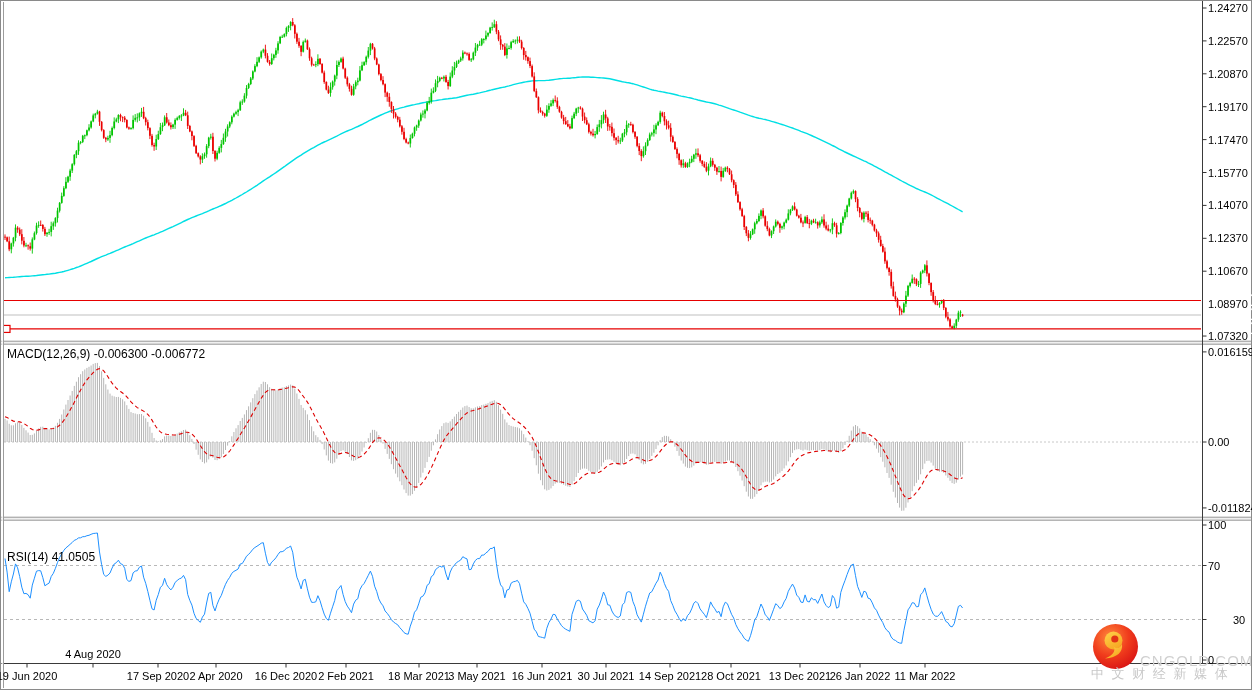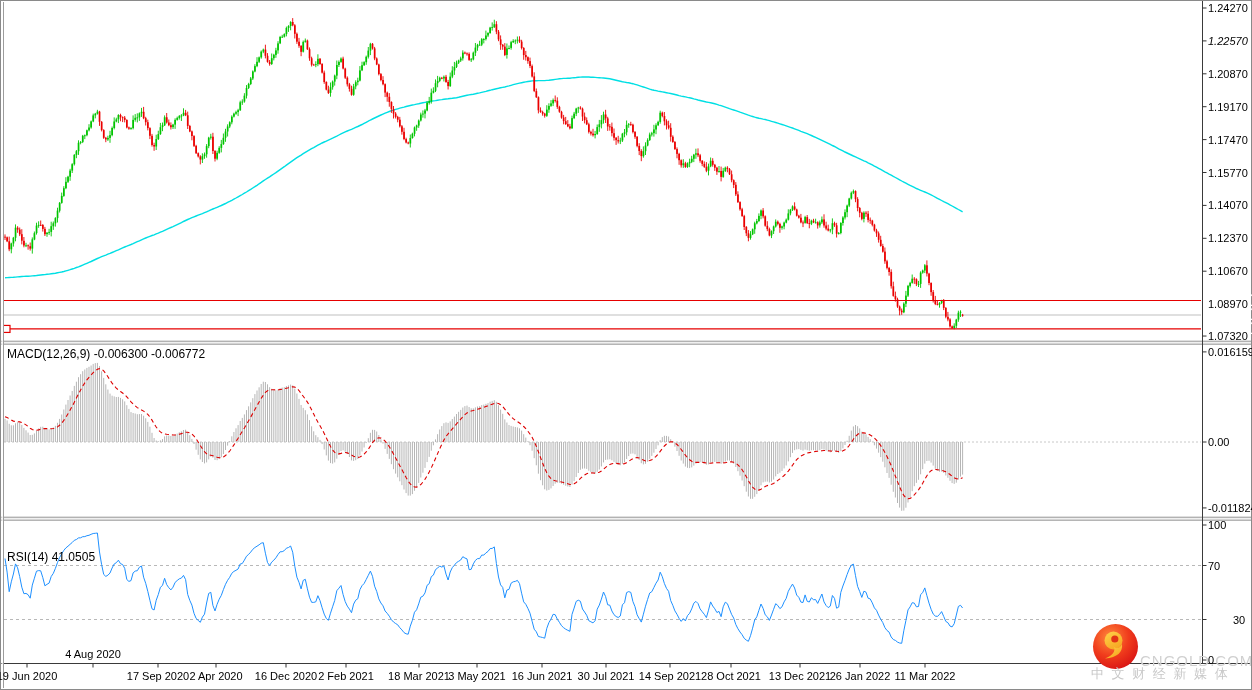--- a/index.html
+++ b/index.html
@@ -588,21 +588,21 @@
       <path d="M30,21 C31,29 25.5,34.5 13,35.5 C21,32.5 24,28 21.5,23.5 C24.5,26.5 28,25 30,21 Z" fill="url(#lgG)"></path>
     </svg>
   </div>
   <div class="wm wm-domain">CNGOLD.COM.CN</div>
   <div class="wm wm-tagline">中 文 财 经 新 媒 体</div>
 
   <div class="hidden-axis">1.08970</div>
 
   <div id="overlays">
       <div class="axis-label" style="left: 1208px; top: 2px;">1.24270</div>
-      <div class="axis-label" style="left: 1208px; top: 35px; font-style: italic;">1.22570</div>
+      <div class="axis-label" style="left: 1208px; top: 35px;">1.22570</div>
       <div class="axis-label" style="left: 1208px; top: 68px;">1.20870</div>
       <div class="axis-label" style="left: 1208px; top: 101px;">1.19170</div>
       <div class="axis-label" style="left: 1208px; top: 134px;">1.17470</div>
       <div class="axis-label" style="left: 1208px; top: 167px;">1.15770</div>
       <div class="axis-label" style="left: 1208px; top: 199px;">1.14070</div>
       <div class="axis-label" style="left: 1208px; top: 232px;">1.12370</div>
       <div class="axis-label" style="left: 1208px; top: 265px;">1.10670</div>
       <div class="axis-label" style="left: 1208px; top: 330px;">1.07320</div>
       <div class="axis-label" style="left: 1208px; top: 346px;">0.016159</div>
       <div class="axis-label" style="left: 1208px; top: 436px;">0.00</div>

